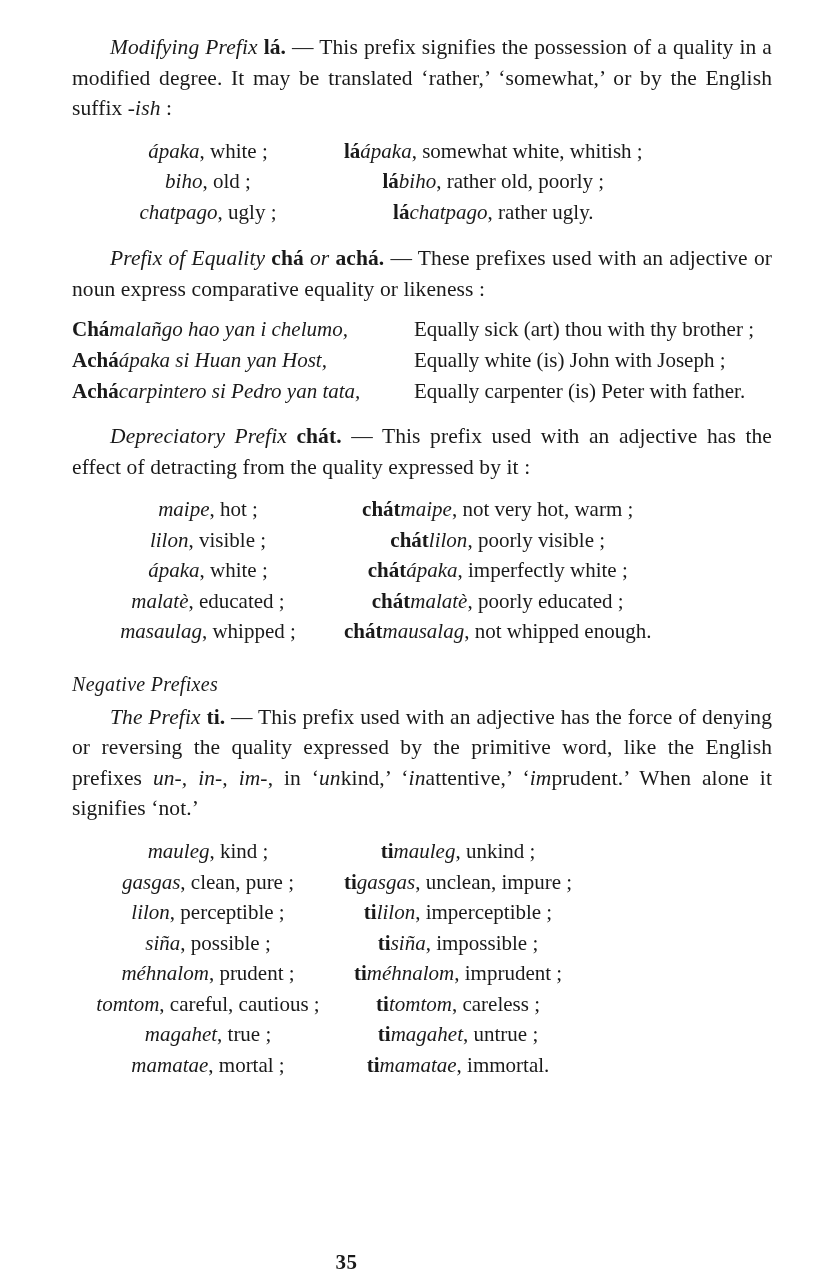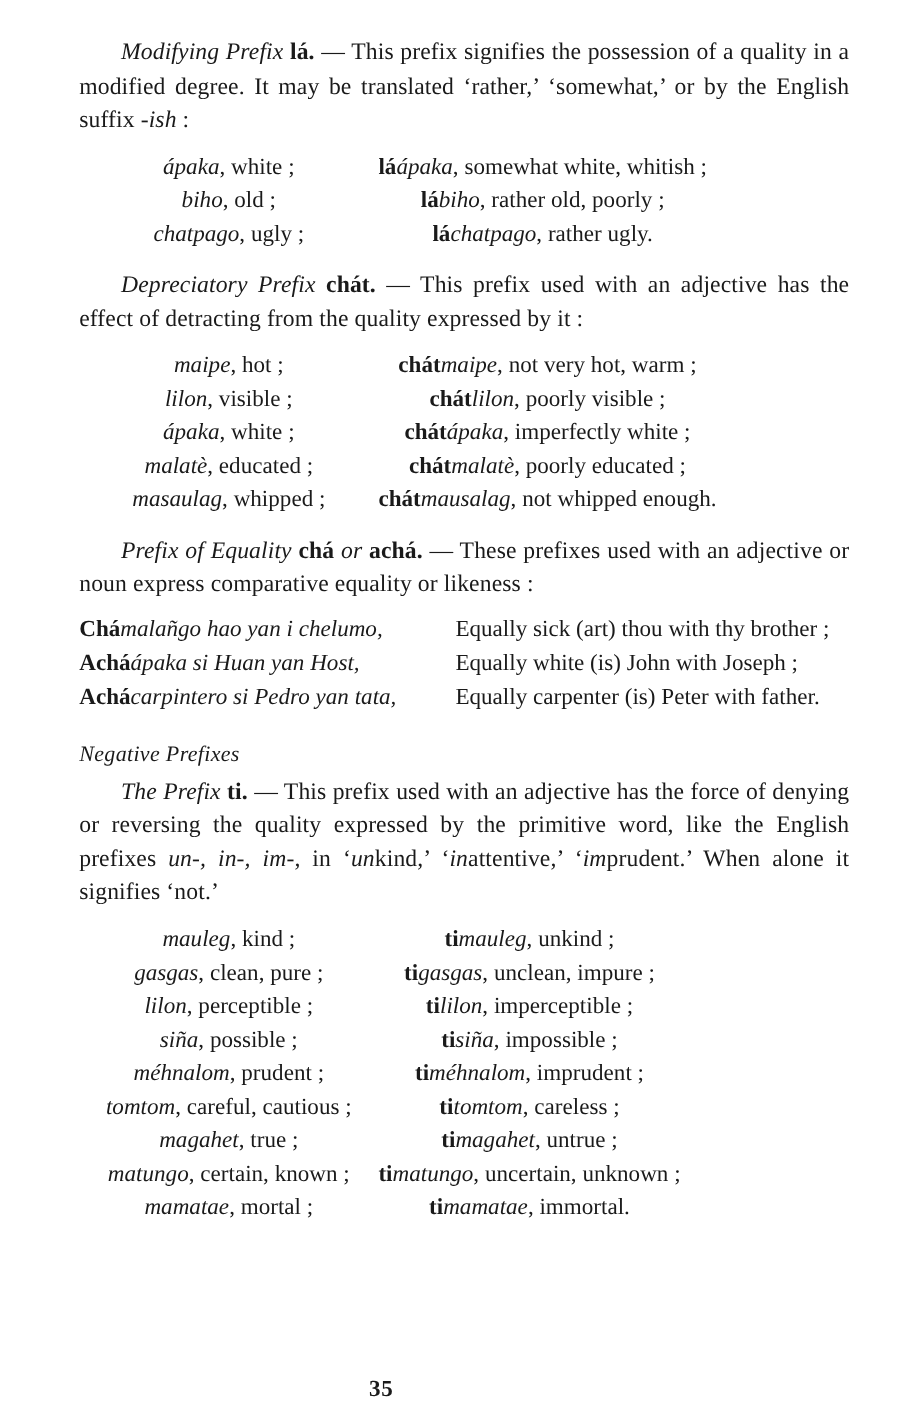--- a/index.html
+++ b/index.html
@@ -132,49 +132,20 @@
         </tr>
         <tr>
           <td class="col-a"><span class="ital">chatpago</span><span>, ugly ;</span></td>
           <td class="col-b"><span class="bold">lá</span><span class="ital">chatpago</span><span>, rather ugly.</span></td>
         </tr>
       </tbody>
         </table>
     </div>
 
     <div class="blk">
-      <p class="para"><span class="lead">Depreciatory Prefix</span> <span class="bold">chát.</span><span class="dash"> — This prefix used with an adjective has the effect of detracting from the quality expressed by it :</span></p>
-
-      <table class="examples">
-        <tbody>
-            <tr>
-          <td class="col-a"><span class="ital">maipe</span><span>, hot ;</span></td>
-          <td class="col-b"><span class="bold">chát</span><span class="ital">maipe</span><span>, not very hot, warm ;</span></td>
-        </tr>
-        <tr>
-          <td class="col-a"><span class="ital">lilon</span><span>, visible ;</span></td>
-          <td class="col-b"><span class="bold">chát</span><span class="ital">lilon</span><span>, poorly visible ;</span></td>
-        </tr>
-        <tr>
-          <td class="col-a"><span class="ital">ápaka</span><span>, white ;</span></td>
-          <td class="col-b"><span class="bold">chát</span><span class="ital">ápaka</span><span>, imperfectly white ;</span></td>
-        </tr>
-        <tr>
-          <td class="col-a"><span class="ital">malatè</span><span>, educated ;</span></td>
-          <td class="col-b"><span class="bold">chát</span><span class="ital">malatè</span><span>, poorly educated ;</span></td>
-        </tr>
-        <tr>
-          <td class="col-a"><span class="ital">masaulag</span><span>, whipped ;</span></td>
-          <td class="col-b"><span class="bold">chát</span><span class="ital">mausalag</span><span>, not whipped enough.</span></td>
-        </tr>
-      </tbody>
-        </table>
-    </div>
-
-    <div class="blk">
       <p class="para"><span class="lead">Prefix of Equality</span> <span class="bold">chá</span><span class="ital"> or </span><span class="bold">achá.</span><span class="dash"> — These prefixes used with an adjective or noun express comparative equality or likeness :</span></p>
 
       <table class="equality">
         <tbody>
             <tr>
           <td class="eq-a"><span class="bold">Chá</span><span class="ital">malañgo hao yan i chelumo,</span></td>
           <td class="eq-b">
                 <span class="hang">Equally sick (art) thou with thy brother ;</span>
               </td>
         </tr>
@@ -187,20 +158,49 @@
         <tr>
           <td class="eq-a"><span class="bold">Achá</span><span class="ital">carpintero si Pedro yan tata,</span></td>
           <td class="eq-b">
                 <span class="hang">Equally carpenter (is) Peter with father.</span>
               </td>
         </tr>
       </tbody>
         </table>
     </div>
 
+    <div class="blk">
+      <p class="para"><span class="lead">Depreciatory Prefix</span> <span class="bold">chát.</span><span class="dash"> — This prefix used with an adjective has the effect of detracting from the quality expressed by it :</span></p>
+
+      <table class="examples">
+        <tbody>
+            <tr>
+          <td class="col-a"><span class="ital">maipe</span><span>, hot ;</span></td>
+          <td class="col-b"><span class="bold">chát</span><span class="ital">maipe</span><span>, not very hot, warm ;</span></td>
+        </tr>
+        <tr>
+          <td class="col-a"><span class="ital">lilon</span><span>, visible ;</span></td>
+          <td class="col-b"><span class="bold">chát</span><span class="ital">lilon</span><span>, poorly visible ;</span></td>
+        </tr>
+        <tr>
+          <td class="col-a"><span class="ital">ápaka</span><span>, white ;</span></td>
+          <td class="col-b"><span class="bold">chát</span><span class="ital">ápaka</span><span>, imperfectly white ;</span></td>
+        </tr>
+        <tr>
+          <td class="col-a"><span class="ital">malatè</span><span>, educated ;</span></td>
+          <td class="col-b"><span class="bold">chát</span><span class="ital">malatè</span><span>, poorly educated ;</span></td>
+        </tr>
+        <tr>
+          <td class="col-a"><span class="ital">masaulag</span><span>, whipped ;</span></td>
+          <td class="col-b"><span class="bold">chát</span><span class="ital">mausalag</span><span>, not whipped enough.</span></td>
+        </tr>
+      </tbody>
+        </table>
+    </div>
+
     <h2 class="section">Negative Prefixes</h2>
 
     <p class="para"><span class="lead">The Prefix</span> <span class="bold">ti.</span><span class="dash"> — This prefix used with an adjective has the force of denying or reversing the quality expressed by the primitive word, like the English prefixes </span><span class="ital">un-, in-, im-</span><span>, in ‘</span><span class="ital">un</span><span>kind,’ ‘</span><span class="ital">in</span><span>attentive,’ ‘</span><span class="ital">im</span><span>prudent.’   When alone it signifies ‘not.’</span></p>
 
     <table class="examples">
       <tbody>
           <tr>
         <td class="col-a"><span class="ital">mauleg</span><span>, kind ;</span></td>
         <td class="col-b"><span class="bold">ti</span><span class="ital">mauleg</span><span>, unkind ;</span></td>
       </tr>
@@ -222,24 +222,20 @@
       </tr>
       <tr>
         <td class="col-a"><span class="ital">tomtom</span><span>, careful, cautious ;</span></td>
         <td class="col-b"><span class="bold">ti</span><span class="ital">tomtom</span><span>, careless ;</span></td>
       </tr>
       <tr>
         <td class="col-a"><span class="ital">magahet</span><span>, true ;</span></td>
         <td class="col-b"><span class="bold">ti</span><span class="ital">magahet</span><span>, untrue ;</span></td>
       </tr>
       <tr>
-        <td class="col-a"><span class="ital">matungo</span><span>, certain, known ;</span></td>
-        <td class="col-b"><span class="bold">ti</span><span class="ital">matungo</span><span>, uncertain, unknown ;</span></td>
-      </tr>
-      <tr>
         <td class="col-a"><span class="ital">mamatae</span><span>, mortal ;</span></td>
         <td class="col-b"><span class="bold">ti</span><span class="ital">mamatae</span><span>, immortal.</span></td>
       </tr>
     </tbody>
       </table>
 
   </div>
 
   <div class="pagenum">35</div>
 </div>

